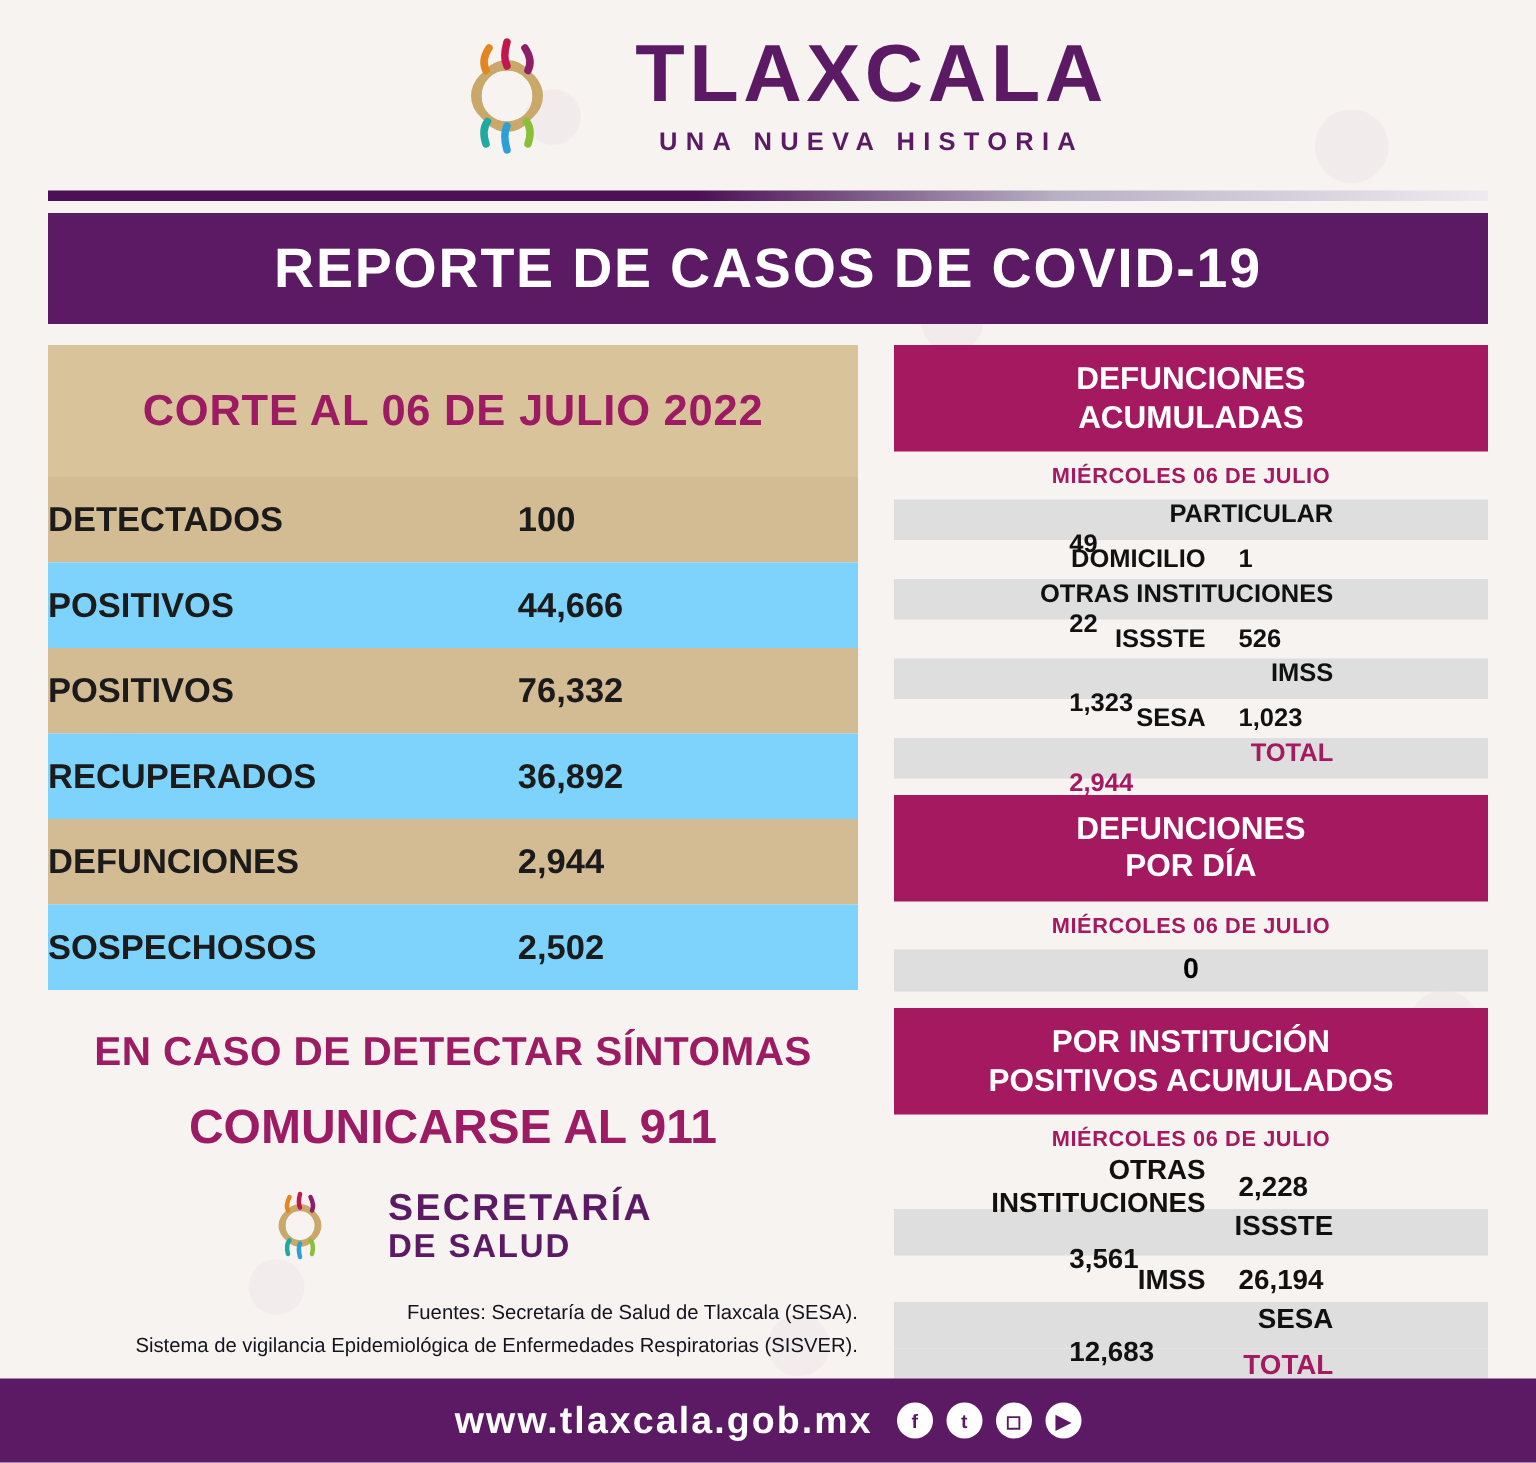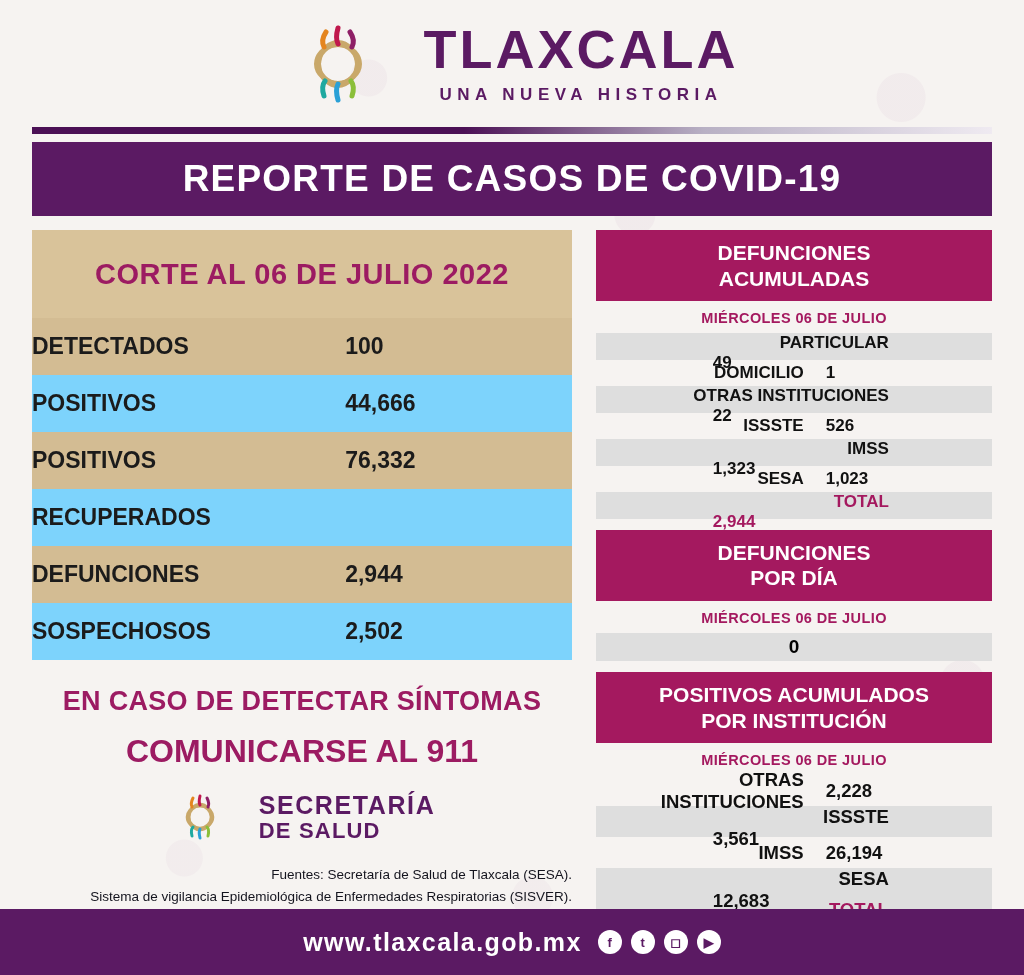--- a/index.html
+++ b/index.html
@@ -182,21 +182,21 @@
     line-height: 28px;
   }
   .block-gap { height: 11px; }
 
   .rp-row.big { height: 31px; font-size: 18.5px; }
 
   
   .footer {
     position: absolute;
     left: 0; right: 0; bottom: 0;
-    height: 66px;
+    height: 56px;
     background: #5b1a63;
     display: flex;
     align-items: center;
     justify-content: center;
     gap: 16px;
   }
   .footer .url {
     color: #fff;
     font-size: 25px;
     font-weight: bold;
@@ -262,20 +262,21 @@
       <div class="stat-row even">
         <div class="stat-label">POSITIVOS</div>
         <div class="stat-value">44,666</div>
       </div>
       <div class="stat-row odd">
         <div class="stat-label">POSITIVOS</div>
         <div class="stat-value">76,332</div>
       </div>
       <div class="stat-row even">
         <div class="stat-label">RECUPERADOS</div>
+        <div class="stat-value">36,892</div>
       </div>
       <div class="stat-row odd">
         <div class="stat-label">DEFUNCIONES</div>
         <div class="stat-value">2,944</div>
       </div>
       <div class="stat-row even">
         <div class="stat-label">SOSPECHOSOS</div>
         <div class="stat-value">2,502</div>
       </div>
 
@@ -356,22 +357,22 @@
       <div class="rp-head">
         <div>DEFUNCIONES</div>
         <div>POR DÍA</div>
       </div>
       <div class="rp-date">MIÉRCOLES 06 DE JULIO</div>
       <div class="rp-single">0</div>
 
       <div class="block-gap"></div>
 
       <div class="rp-head">
+        <div>POR INSTITUCIÓN</div>
         <div>POSITIVOS ACUMULADOS</div>
-        <div>POR INSTITUCIÓN</div>
       </div>
       <div class="rp-date">MIÉRCOLES 06 DE JULIO</div>
 
       <div class="rp-row big">
         <div class="k">OTRAS INSTITUCIONES</div>
         <div class="v">2,228</div>
       </div>
       <div class="rp-row big shade">
         <div class="k">ISSSTE</div>
         <div class="v">3,561</div>

